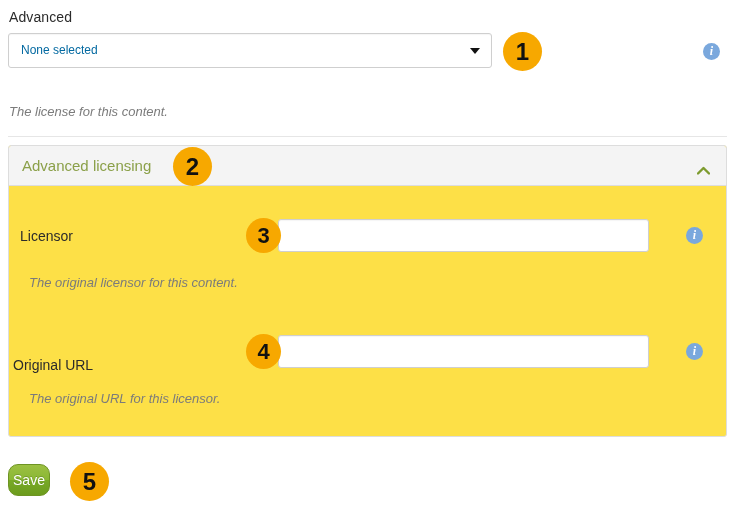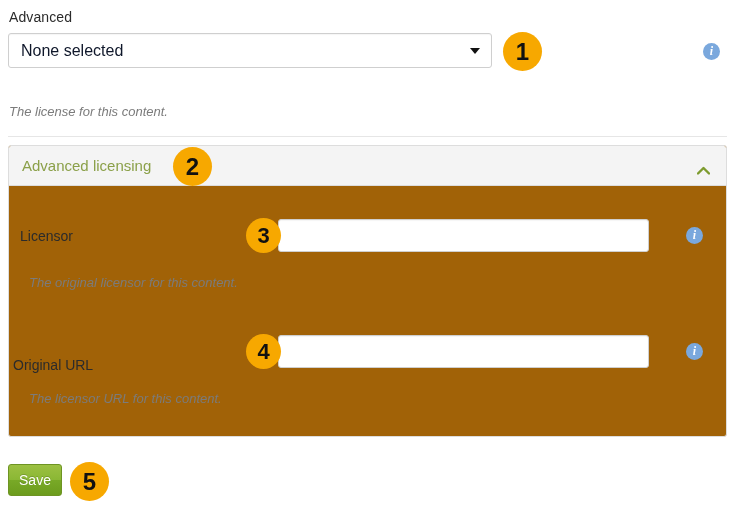--- a/index.html
+++ b/index.html
@@ -61,22 +61,22 @@
     background: #ffffff;
     border: 1px solid #cfcfcf;
     border-radius: 3px;
     box-shadow: inset 0 1px 1px rgba(0,0,0,0.045);
   }
   .select-wrap .sel-value {
     position: absolute;
     left: 12px;
     top: 0;
     line-height: 33px;
-    font-size: 16px;
-    color: #0f172a;
+    font-size: 12px;
+    color: #0369a1;
   }
   .select-wrap .caret {
     position: absolute;
     right: 11px;
     top: 14px;
     width: 0;
     height: 0;
     border-left: 5px solid transparent;
     border-right: 5px solid transparent;
     border-top: 6px solid #111111;
@@ -115,21 +115,21 @@
   
   .panel {
     position: absolute;
     left: 8px;
     top: 145px;
     width: 719px;
     height: 292px;
     box-sizing: border-box;
     border: 1px solid #dddddd;
     border-radius: 3px;
-    background: #a16207;
+    background: #fde047;
   }
   .panel-head {
     position: relative;
     height: 39px;
     background: #f4f4f4;
     border-bottom: 1px solid #dddddd;
     border-radius: 2px 2px 0 0;
   }
   .panel-title {
     position: absolute;
@@ -193,25 +193,25 @@
   #originalurl-info  { left: 686px; top: 343px; }
   #originalurl-help  { left: 13px; top: 391px; }
 
   #top-info { left: 703px; top: 43px; }
 
   
   .save-btn {
     position: absolute;
     left: 8px;
     top: 464px;
-    width: 54px;
+    width: 42px;
     height: 32px;
     box-sizing: border-box;
     border: 1px solid #6e9423;
-    border-radius: 3px;
+    border-radius: 10px;
     background: linear-gradient(to bottom, #9cc042 0%, #8ab734 50%, #78a927 51%, #6c9c1d 100%);
     color: #ffffff;
     font-family: "Liberation Sans", sans-serif;
     font-size: 14px;
     line-height: 30px;
     text-align: center;
     cursor: pointer;
     text-shadow: 0 -1px 0 rgba(0,0,0,0.18);
     padding: 0;
   }
@@ -279,21 +279,21 @@
   </div>
 
   <div class="row-label" id="licensor-label">Licensor</div>
   <input class="text-input" id="licensor-input" type="text" placeholder="" style="">
   <div class="info-icon" id="licensor-info">i</div>
   <div class="row-help" id="licensor-help">The original licensor for this content.</div>
 
   <div class="row-label" id="originalurl-label">Original URL</div>
   <input class="text-input" id="originalurl-input" type="text" placeholder="" style="">
   <div class="info-icon" id="originalurl-info">i</div>
-  <div class="row-help" id="originalurl-help">The licensor URL for this content.</div>
+  <div class="row-help" id="originalurl-help">The original URL for this licensor.</div>
 
   <button class="save-btn">Save</button>
 
   <div class="badge badge-lg" id="badge-1">1</div>
   <div class="badge badge-lg" id="badge-2">2</div>
   <div class="badge badge-md" id="badge-3">3</div>
   <div class="badge badge-md" id="badge-4">4</div>
   <div class="badge badge-lg" id="badge-5">5</div>
 
 </div>

